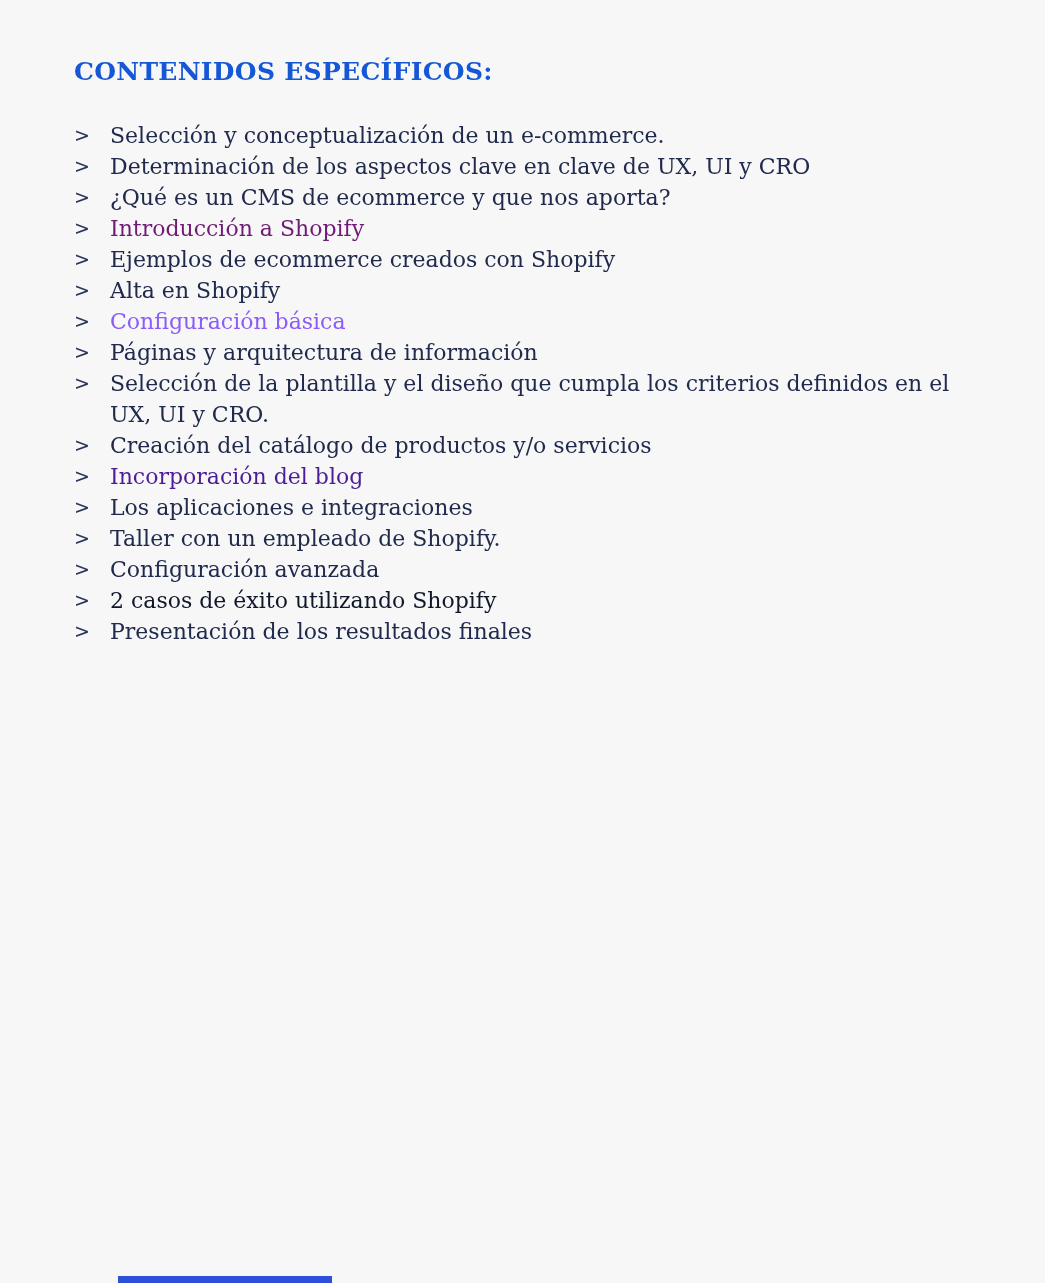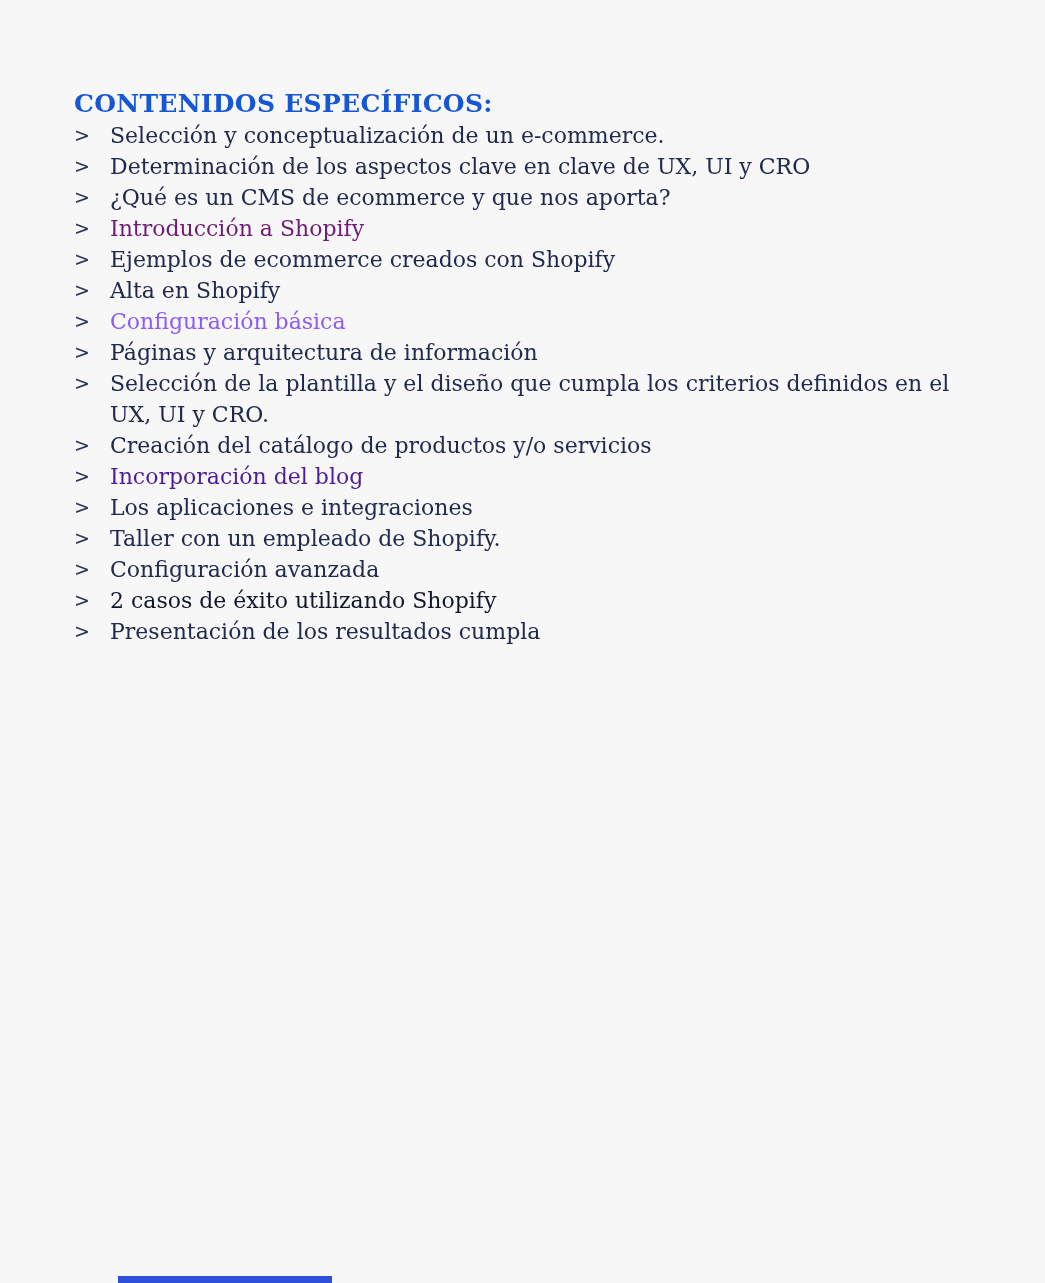--- a/index.html
+++ b/index.html
@@ -61,21 +61,21 @@
     left: 118px;
     bottom: 0;
     width: 214px;
     height: 7px;
   }
 </style>
 </head>
 <body style="background: rgb(247, 247, 248);">
 
 <div class="page">
-  <h1 class="heading" style="color: rgb(21, 87, 212); margin-top: 32px;">CONTENIDOS ESPECÍFICOS:</h1>
+  <h1 class="heading" style="color: rgb(21, 87, 212);">CONTENIDOS ESPECÍFICOS:</h1>
 
   <ul class="content-list">
     <li>
       <span class="bullet">&gt;</span>
       <span class="item-text" style="color: rgb(32, 42, 76);">Selección y conceptualización de un e-commerce.</span>
     </li>
 
     <li>
       <span class="bullet">&gt;</span>
       <span class="item-text" style="color: rgb(32, 42, 76);">Determinación de los aspectos clave en clave de UX, UI y CRO</span>
@@ -141,18 +141,18 @@
       <span class="item-text" style="color: rgb(32, 42, 76);">Configuración avanzada</span>
     </li>
 
     <li>
       <span class="bullet">&gt;</span>
       <span class="item-text" style="color: #0f172a;">2 casos de éxito utilizando Shopify</span>
     </li>
 
     <li>
       <span class="bullet">&gt;</span>
-      <span class="item-text" style="color: rgb(32, 42, 76);">Presentación de los resultados cumpla</span>
+      <span class="item-text" style="color: rgb(32, 42, 76);">Presentación de los resultados finales</span>
     </li>
   </ul>
 
   <div class="footer-bar" style="background: rgb(44, 80, 217);"></div>
 </div>
 
 </body></html>

